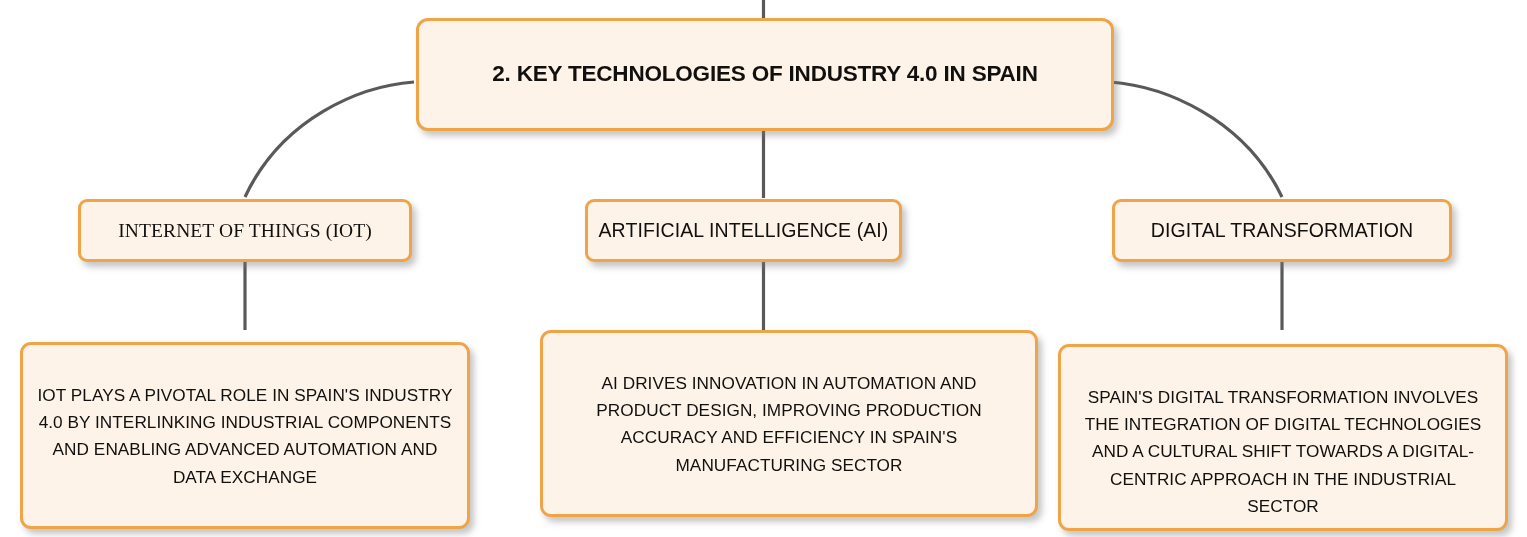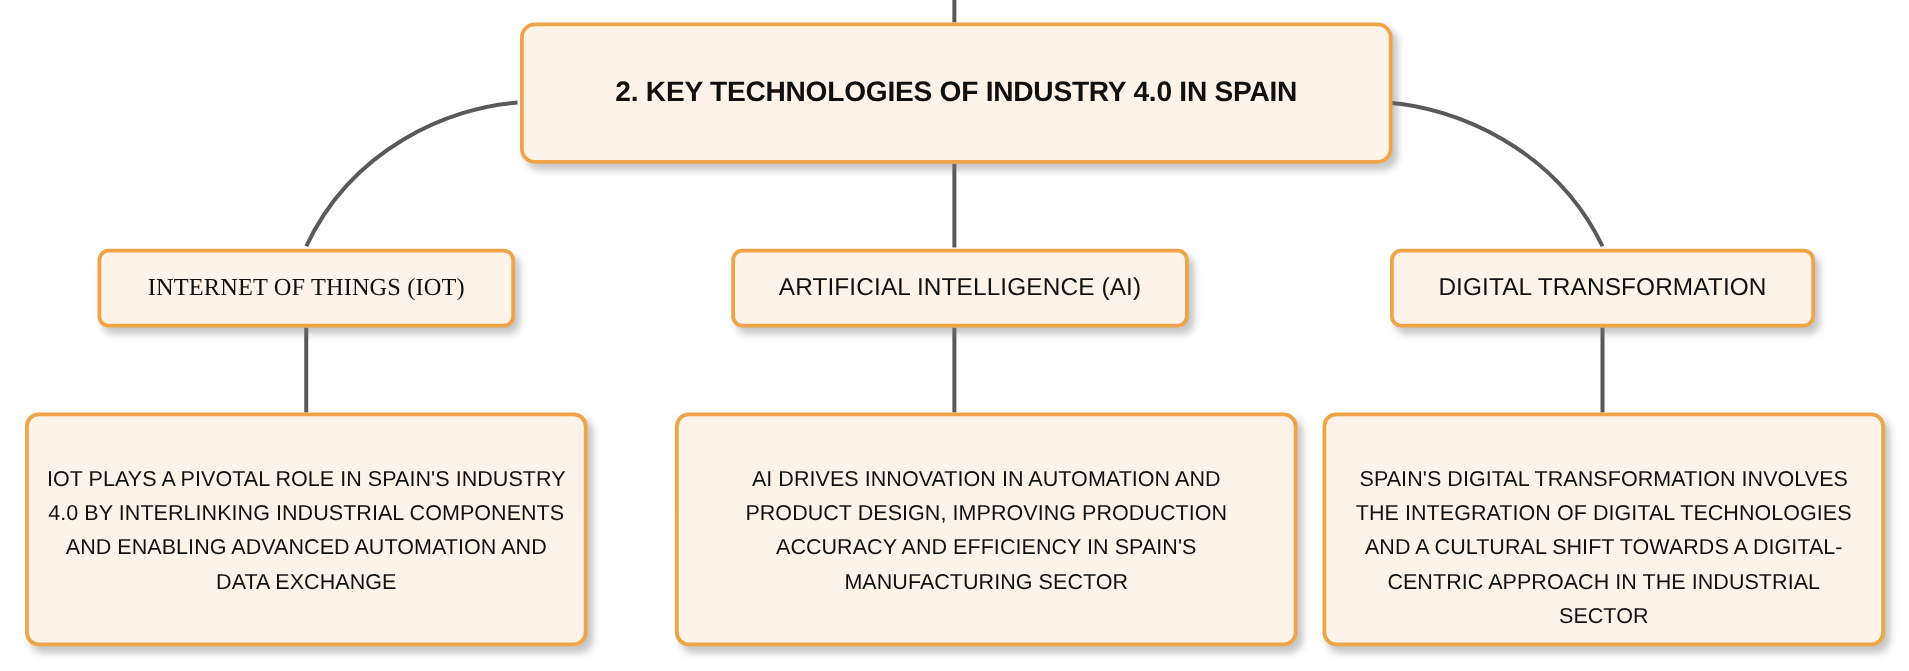--- a/index.html
+++ b/index.html
@@ -57,41 +57,41 @@
     height: 63px;
     border-radius: 9px;
   }
   .node-branch .node-label {
     font-size: 19.5px;
     font-weight: normal;
     letter-spacing: 0.1px;
     line-height: 1.1;
   }
   .branch-1 { left: 78px;   width: 334px; font-family: Liberation Serif, serif; }
-  .branch-2 { left: 585px;  width: 366px; }
+  .branch-2 { left: 585px;  width: 317px; }
   .branch-3 { left: 1112px; width: 340px; }
 
   .node-leaf {
     top: 330px;
     height: 187px;
     border-radius: 11px;
     align-items: flex-start;
     padding: 0 14px;
   }
   .node-leaf .node-label {
     font-size: 17.2px;
     font-weight: normal;
     line-height: 1.58;
     letter-spacing: 0.05px;
     width: 100%;
     margin-top: 37px;
   }
-  .leaf-1 { left: 20px;   width: 450px; }
+  .leaf-1 { left: 20px;   width: 450px; margin-top: 12px; }
   .leaf-2 { left: 540px;  width: 498px; }
-  .leaf-3 { left: 1058px; width: 450px; }
+  .leaf-3 { left: 1058px; width: 450px; margin-top: 14px; }
 </style>
 </head>
 <body>
 
 <div id="canvas">
 
   <svg id="connectors" viewBox="0 0 1527 537" width="1527" height="537" aria-hidden="true">
     <g stroke="#595959" stroke-width="3.2" fill="none" stroke-linecap="butt">
 
       <path d="M 763.5 0 L 763.5 18"></path>

